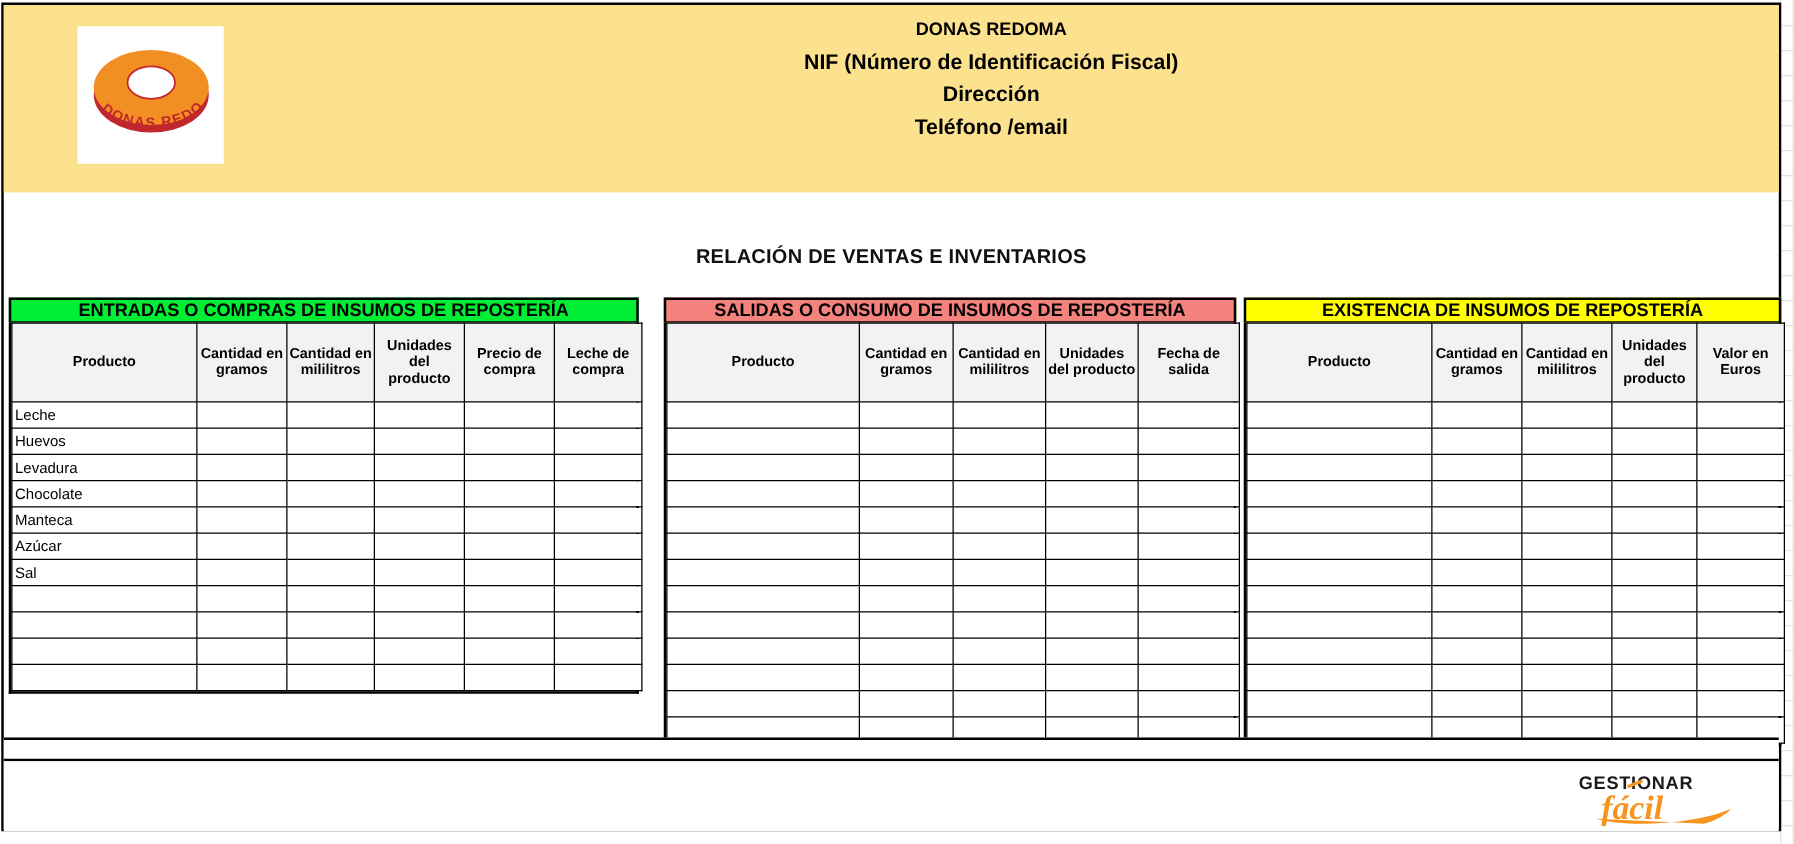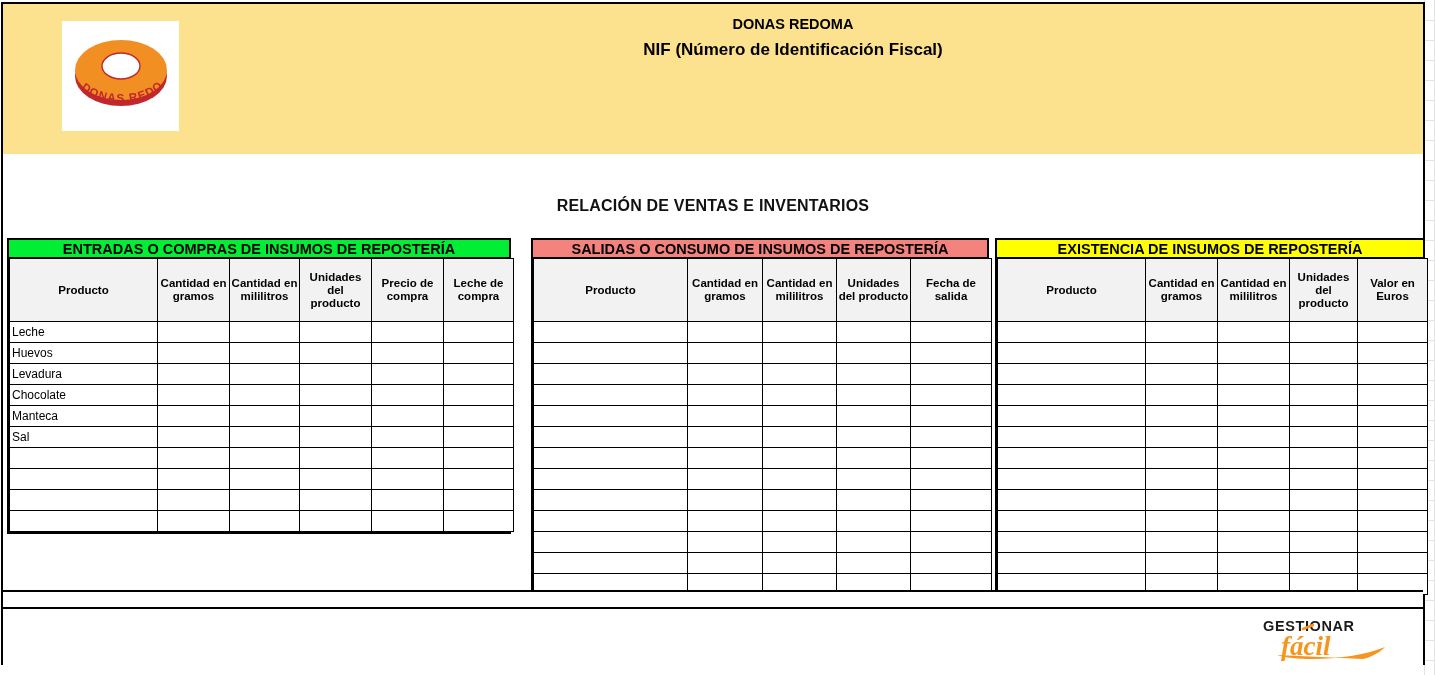--- a/index.html
+++ b/index.html
@@ -180,20 +180,22 @@
         <path id="arcpath" d="M 10 58 A 48 30 0 0 0 98 58" fill="none"></path>
         <text font-family="'Liberation Sans', sans-serif" font-size="11.5" font-weight="bold" fill="#c1272d" letter-spacing="1.2">
           <textPath href="#arcpath" startOffset="6%">DONAS REDOMA</textPath>
         </text>
       </svg>
     </div>
 
     <div id="company-block">
       <div class="cline first">DONAS REDOMA</div>
       <div class="cline">NIF (Número de Identificación Fiscal)</div>
+      <div class="cline">Dirección</div>
+      <div class="cline">Teléfono /email</div>
     </div>
   </div>
 
   <div id="report-title">RELACIÓN DE VENTAS E INVENTARIOS</div>
 
   <div id="tables-host">
       <div class="banner green" style="position: absolute; left: 4px; top: 234px; width: 504px; background: rgb(0, 238, 51);">ENTRADAS O COMPRAS DE INSUMOS DE REPOSTERÍA</div>
       <div class="tbl" style="left: 4px; top: 254px; width: 504px;">
         <table class="grid">
           <colgroup>
@@ -242,20 +244,28 @@
             <tr>
               <td>Chocolate</td>
               <td class="blank"></td>
               <td class="blank"></td>
               <td class="blank"></td>
               <td class="blank"></td>
               <td class="blank"></td>
             </tr>
             <tr>
               <td>Manteca</td>
+              <td class="blank"></td>
+              <td class="blank"></td>
+              <td class="blank"></td>
+              <td class="blank"></td>
+              <td class="blank"></td>
+            </tr>
+            <tr>
+              <td>Azúcar</td>
               <td class="blank"></td>
               <td class="blank"></td>
               <td class="blank"></td>
               <td class="blank"></td>
               <td class="blank"></td>
             </tr>
             <tr>
               <td>Sal</td>
               <td class="blank"></td>
               <td class="blank"></td>

